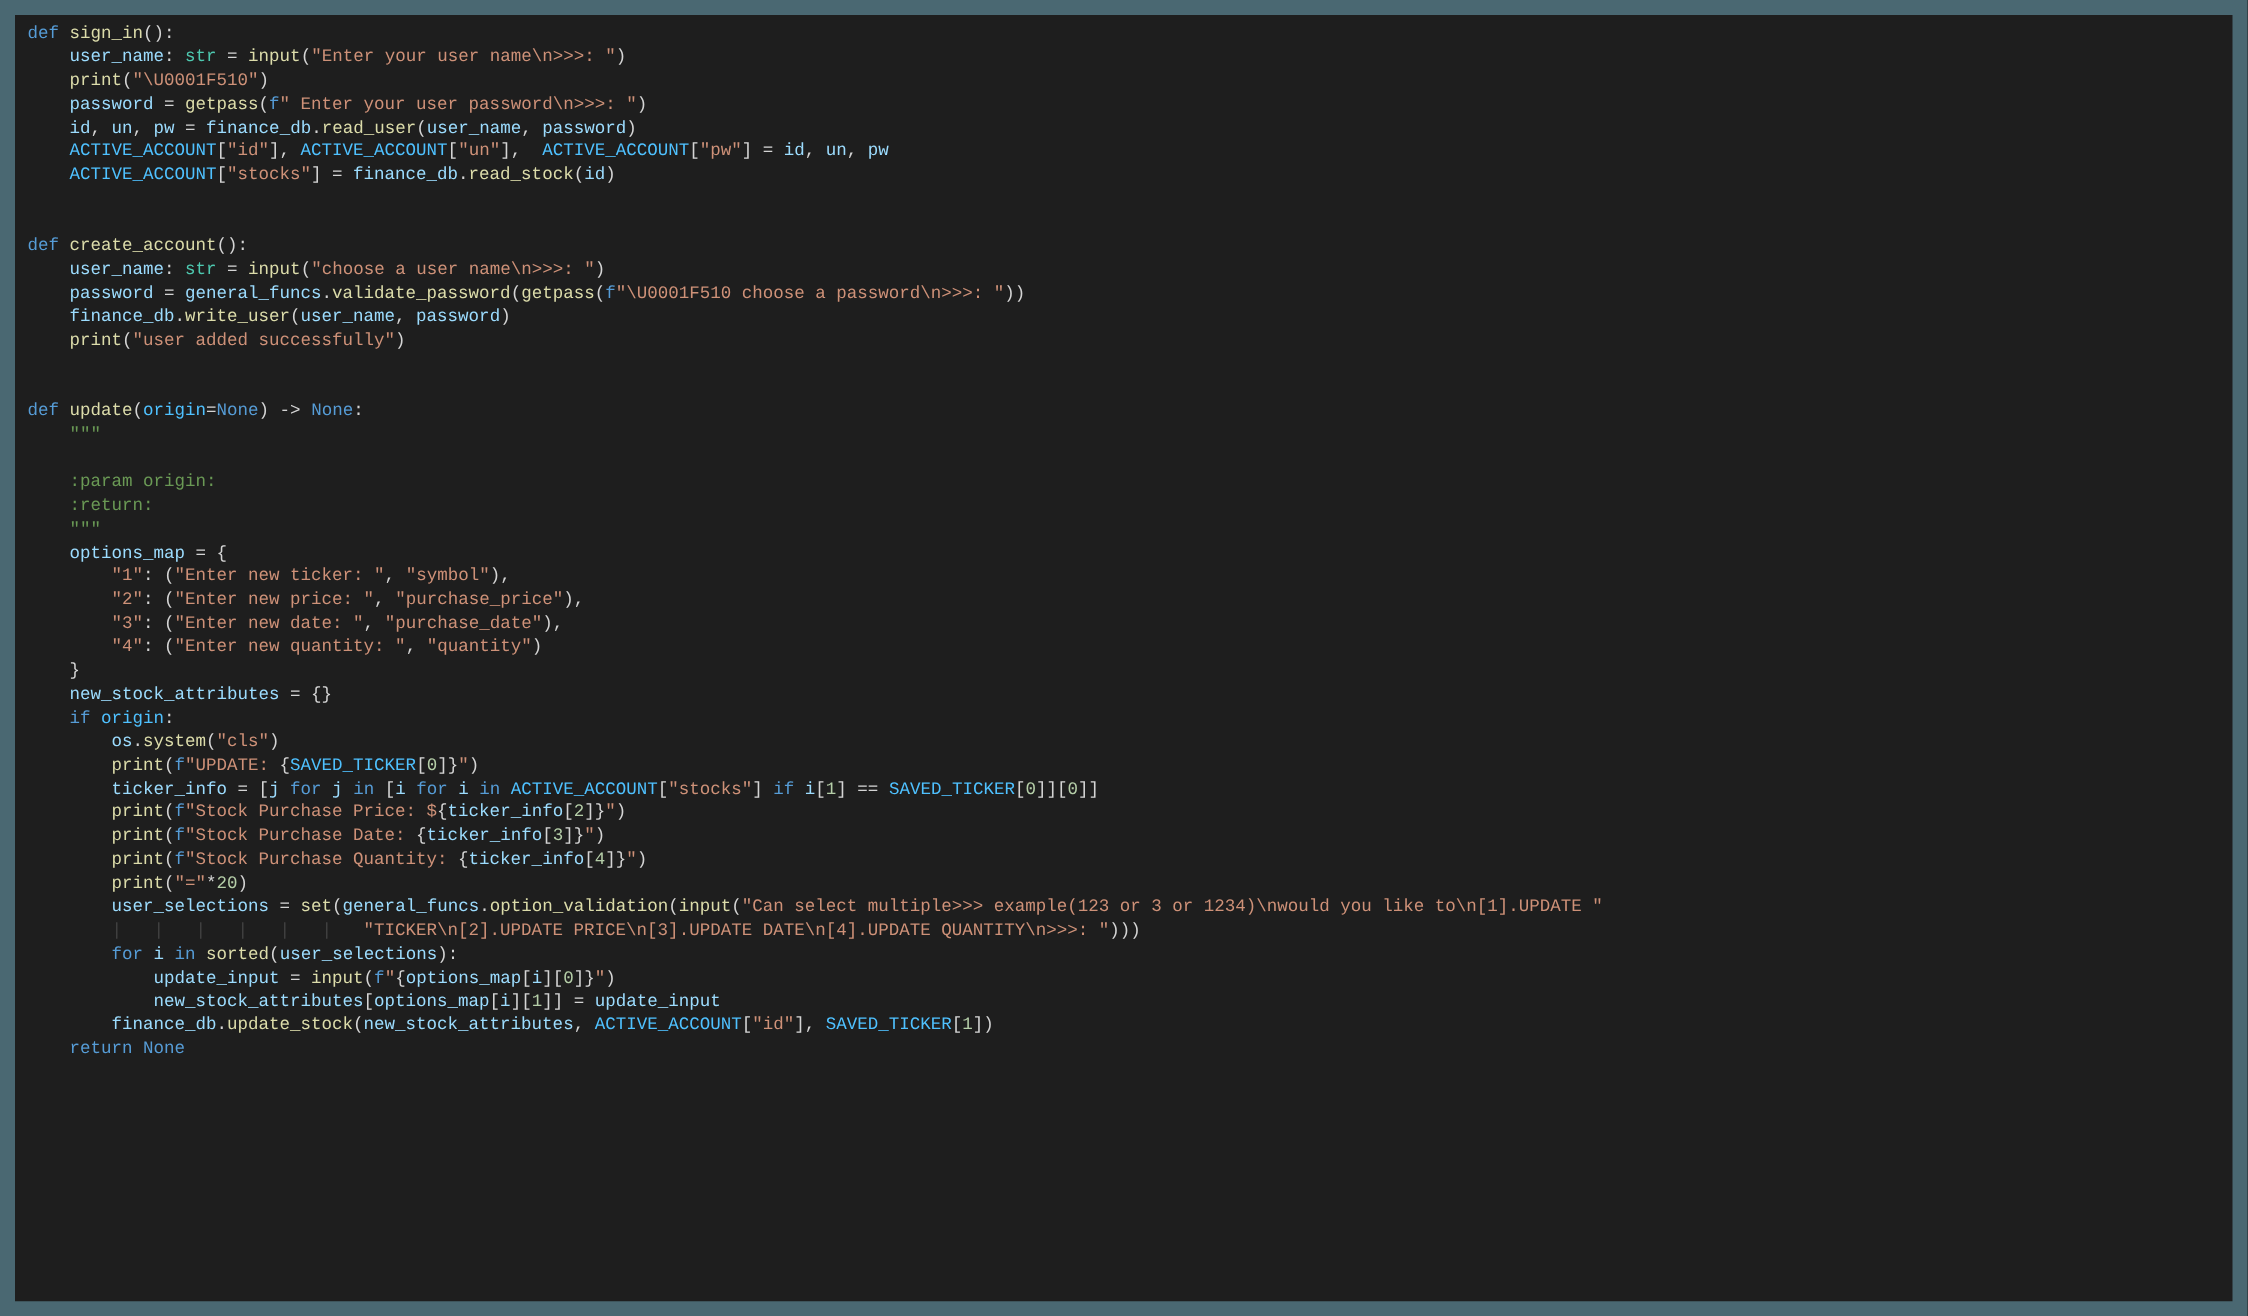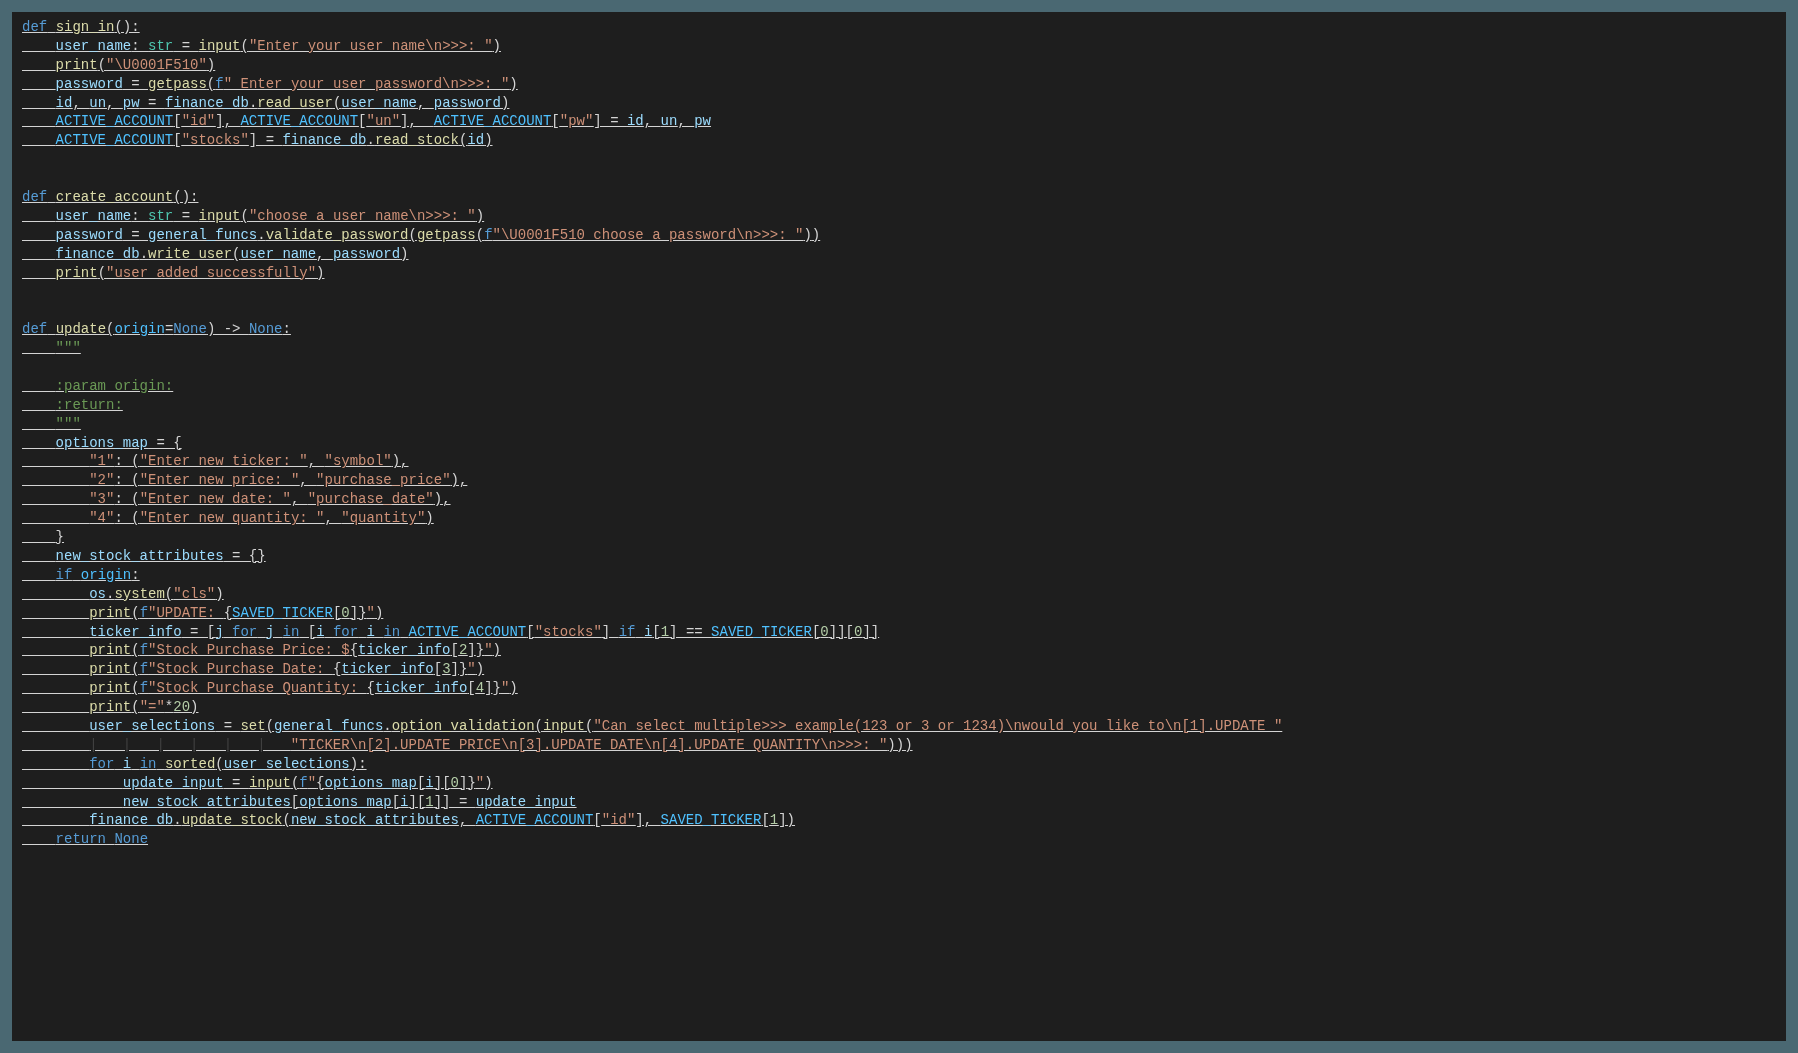--- a/index.html
+++ b/index.html
@@ -9,21 +9,20 @@
     font-family: 'Consolas', 'Monaco', 'Courier New', monospace;
     font-size: 14px;
     line-height: 1.35;
   }
   .editor {
     background: #1e1e1e;
     color: #d4d4d4;
     padding: 6px 10px 27px 10px;
     min-height: 1029px;
     overflow: auto;
-    text-decoration: underline;
   }
   pre {
     font-family: inherit;
     white-space: pre;
   }
   .kw { color: #569cd6; }       
   .fn { color: #dcdcaa; }       
   .str { color: #ce9178; }      
   .num { color: #b5cea8; }      
   .const { color: #569cd6; }    

